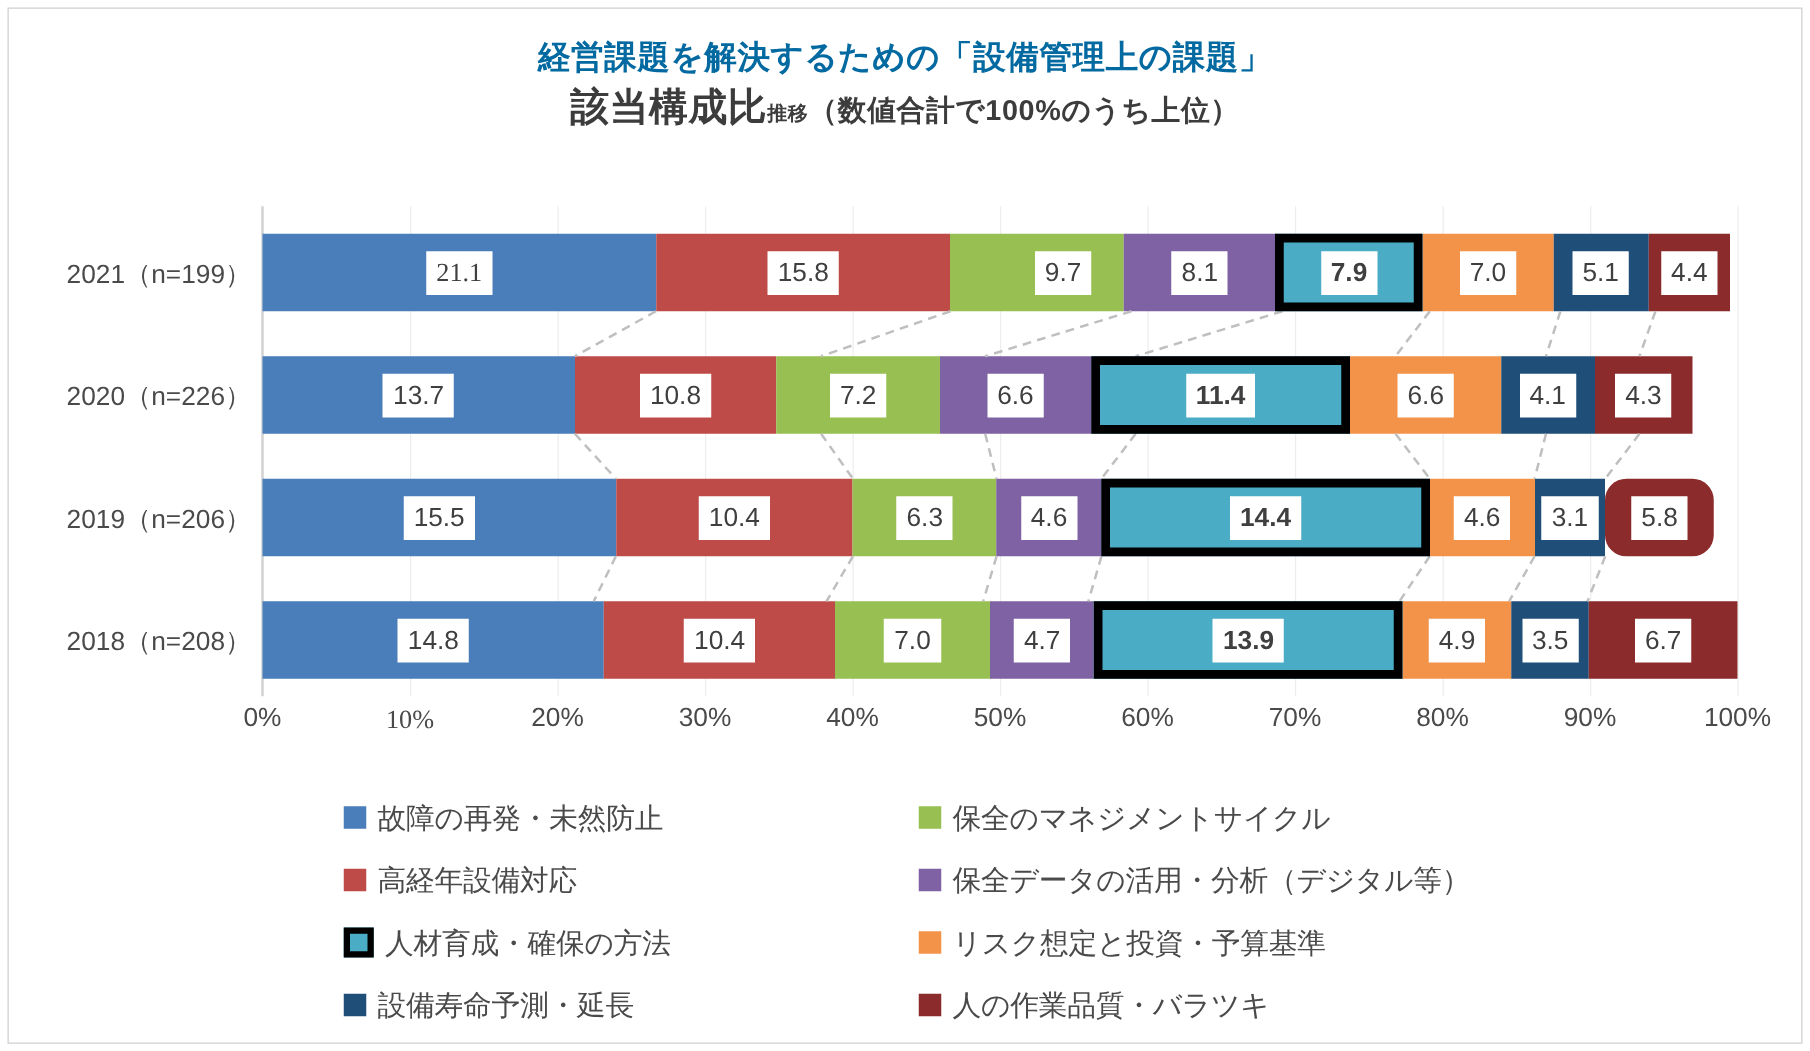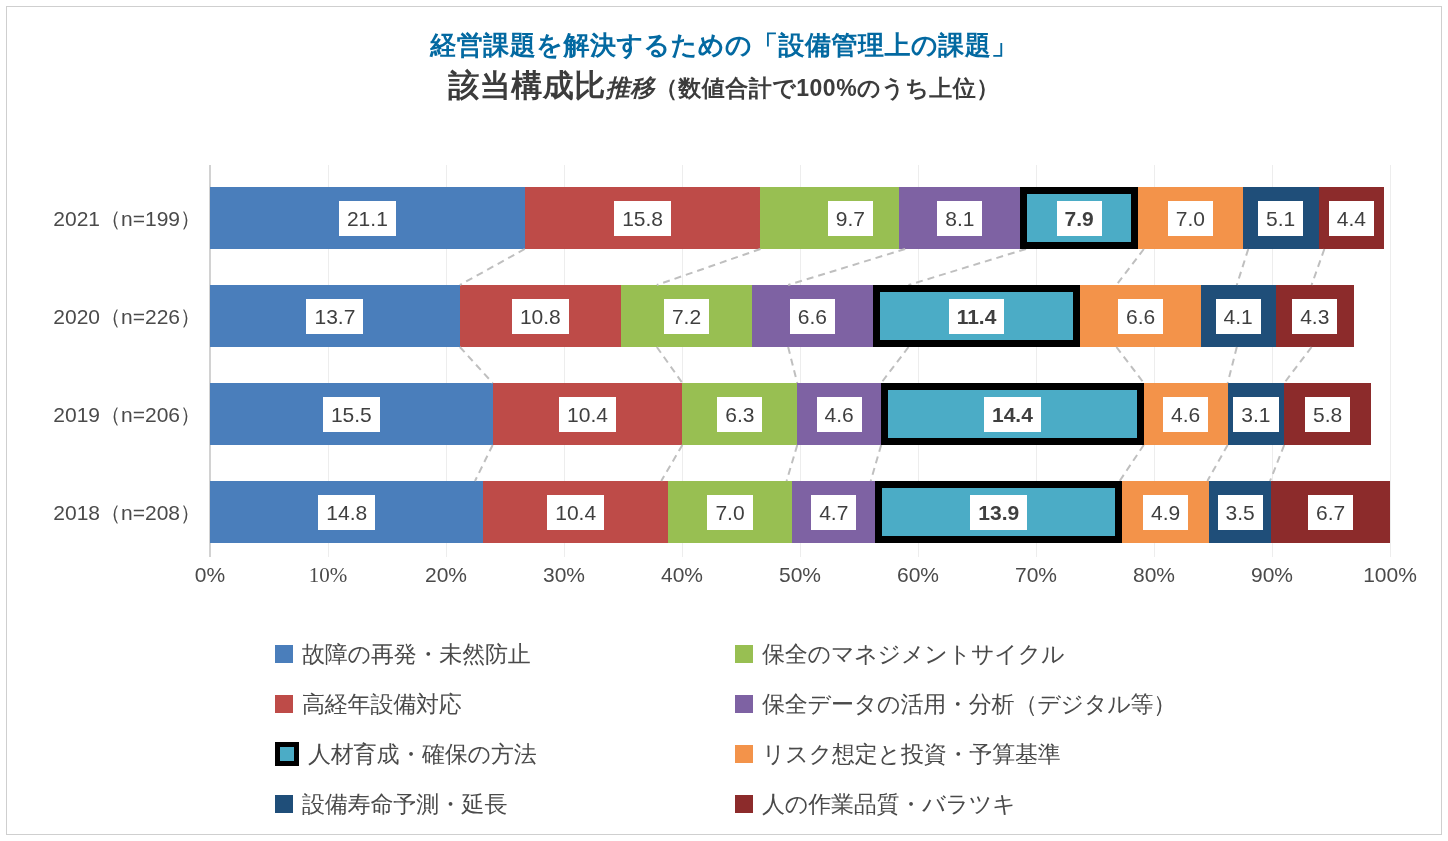--- a/index.html
+++ b/index.html
@@ -23,21 +23,21 @@
     text-align:center;
   }
   #title-line1{
     font-size:26px;font-weight:600;color:#0369a1;
     letter-spacing:.5px;line-height:1.25;
   }
   #title-line2{
     font-size:31px;font-weight:700;color:#3c3c3c;
     letter-spacing:.5px;line-height:1.3;margin-top:4px;
   }
-  #title-line2 .sub{font-size:24px;font-weight:700;font-style:italic;}
+  #title-line2 .sub{font-size:16px;font-weight:700;}
   #title-line2 .paren{font-size:23px;font-weight:600;}
 
   
   #plot{
     position:absolute;
     left:203px;top:158px;
     width:1180px;height:392px;
   }
   #axis-line{
     position:absolute;left:-1px;top:0;width:2px;height:392px;
@@ -162,21 +162,21 @@
         <line x1="282.6893353941267" y1="280" x2="265.0075872534142" y2="316" stroke="#bfbfbf" stroke-width="2" stroke-dasharray="7,5"></line>
         <line x1="472.3647604327666" y1="280" x2="451.22913505311067" y2="316" stroke="#bfbfbf" stroke-width="2" stroke-dasharray="7,5"></line>
         <line x1="587.2642967542504" y1="280" x2="576.5705614567526" y2="316" stroke="#bfbfbf" stroke-width="2" stroke-dasharray="7,5"></line>
         <line x1="671.1591962905718" y1="280" x2="660.7283763277692" y2="316" stroke="#bfbfbf" stroke-width="2" stroke-dasharray="7,5"></line>
         <line x1="933.7867078825348" y1="280" x2="909.6206373292866" y2="316" stroke="#bfbfbf" stroke-width="2" stroke-dasharray="7,5"></line>
         <line x1="1017.6816074188562" y1="280" x2="997.3596358118359" y2="316" stroke="#bfbfbf" stroke-width="2" stroke-dasharray="7,5"></line>
         <line x1="1074.2194744976814" y1="280" x2="1060.0303490136569" y2="316" stroke="#bfbfbf" stroke-width="2" stroke-dasharray="7,5"></line>
       </svg>
     <div id="bars">
         <div class="row" style="top: 22px;">
-          <div class="seg" style="width: 314.766px; background: rgb(74, 126, 187);">
+          <div class="seg" style="width: 314.766px; background: rgb(74, 126, 187); font-family: Liberation Serif, serif;">
             <span class="val">21.1</span>
           </div>
           <div class="seg" style="width: 235.702px; background: rgb(190, 75, 72);">
             <span class="val">15.8</span>
           </div>
           <div class="seg" style="width: 139px; background: rgb(152, 191, 82); padding-left: 41px;">
             <span class="val">9.7</span>
           </div>
           <div class="seg" style="width: 120.834px; background: rgb(126, 98, 163);">
             <span class="val">8.1</span>
@@ -235,21 +235,21 @@
           </div>
           <div class="seg hl" style="width: 262.628px; background: rgb(75, 172, 198);">
             <span class="val">14.4</span>
           </div>
           <div class="seg" style="width: 83.8949px; background: rgb(243, 147, 74);">
             <span class="val">4.6</span>
           </div>
           <div class="seg" style="width: 56.5379px; background: rgb(31, 78, 121);">
             <span class="val">3.1</span>
           </div>
-          <div class="seg" style="width: 87px; background: rgb(140, 43, 43);">
+          <div class="seg" style="width: 87px; background: rgb(140, 43, 43); border-radius: 17px;">
             <span class="val">5.8</span>
           </div>
         </div>
         <div class="row" style="top: 316px;">
           <div class="seg" style="width: 276px; background: rgb(74, 126, 187);">
             <span class="val">14.8</span>
           </div>
           <div class="seg" style="width: 186.222px; background: rgb(190, 75, 72);">
             <span class="val">10.4</span>
           </div>

